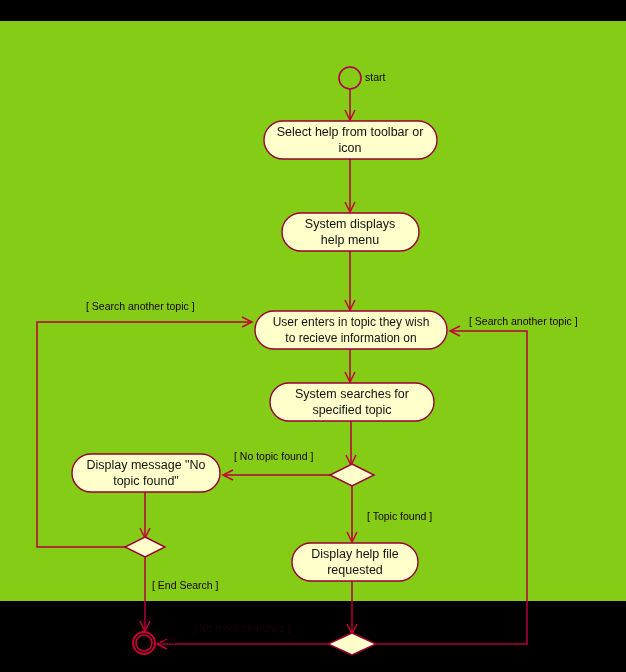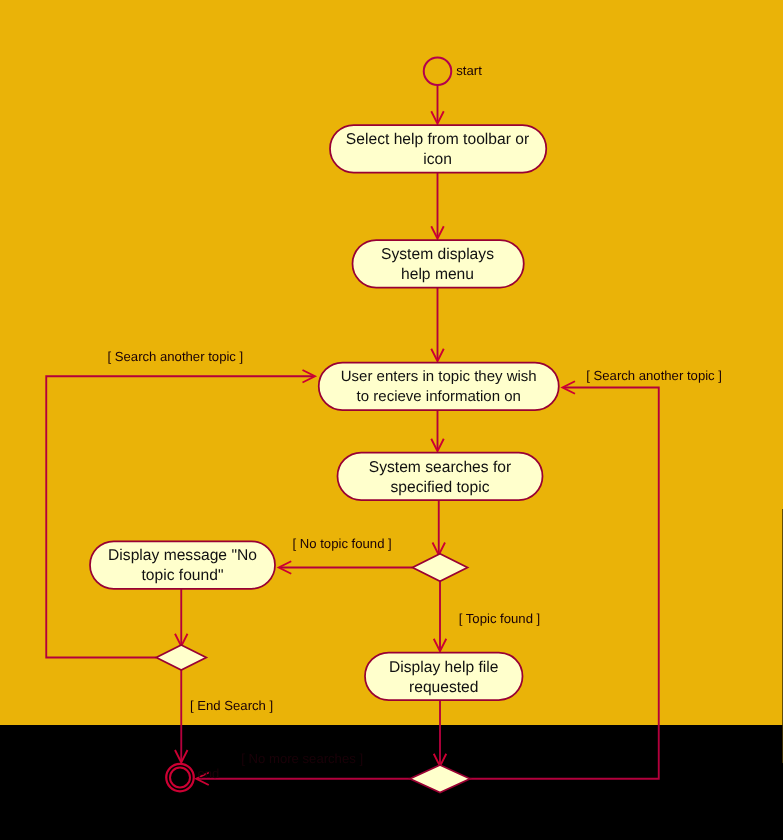--- a/index.html
+++ b/index.html
@@ -10,21 +10,22 @@
   body {
     width: 626px;
     height: 672px;
     overflow: hidden;
     font-family: "Liberation Sans", sans-serif;
   }
   #diagram-root {
     position: relative;
     width: 626px;
     height: 580px;
-    background: #eab308;
+    background: #84cc16;
+    margin-top: 21px;
   }
   svg#activity-diagram {
     display: block;
     width: 626px;
     height: 672px;
   }
   .node-shape {
     fill: #ffffcc;
     stroke: #990033;
     stroke-width: 1.4;

